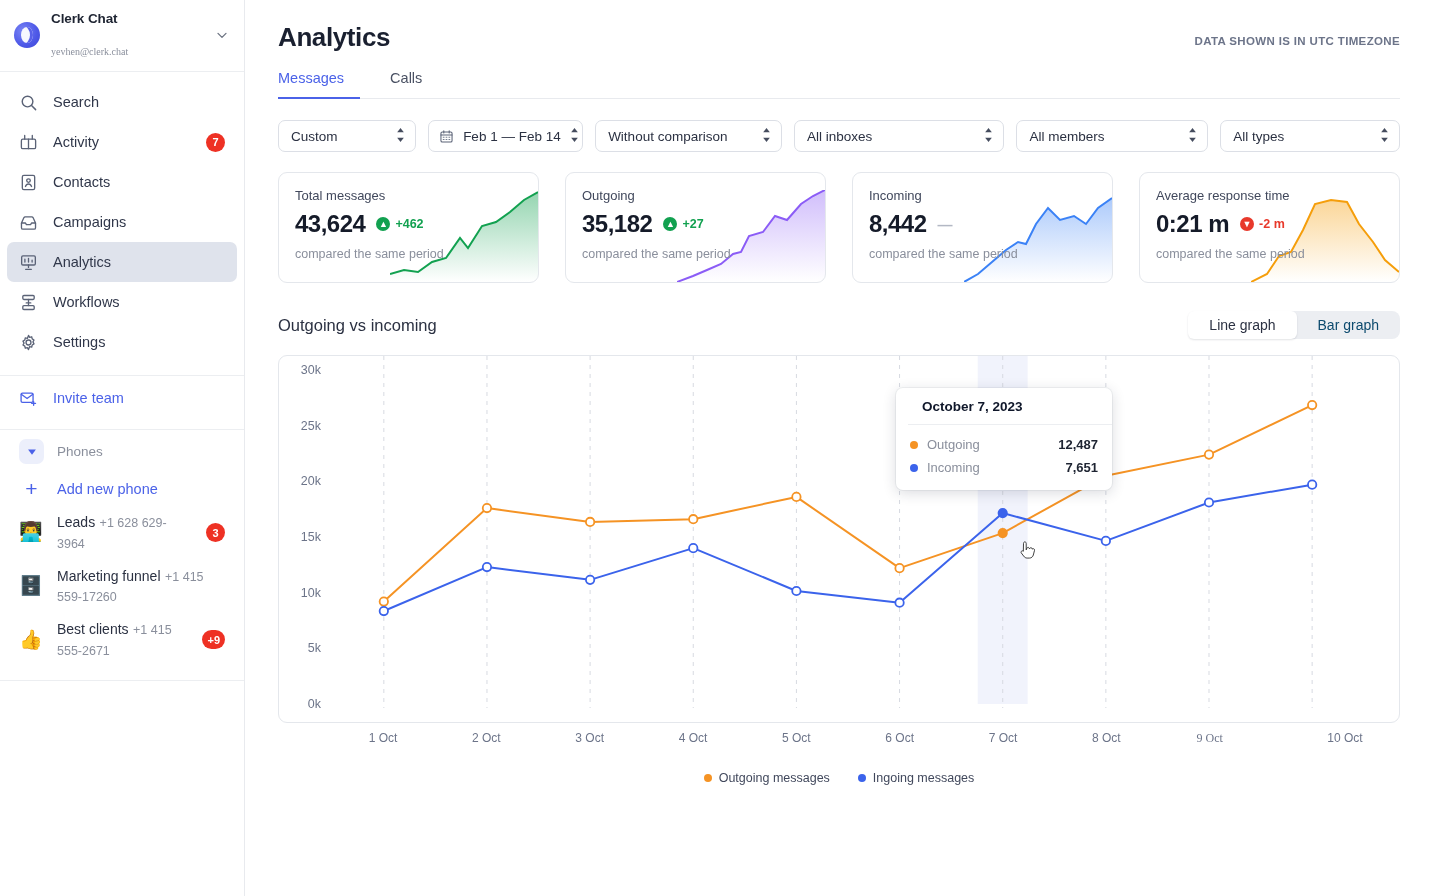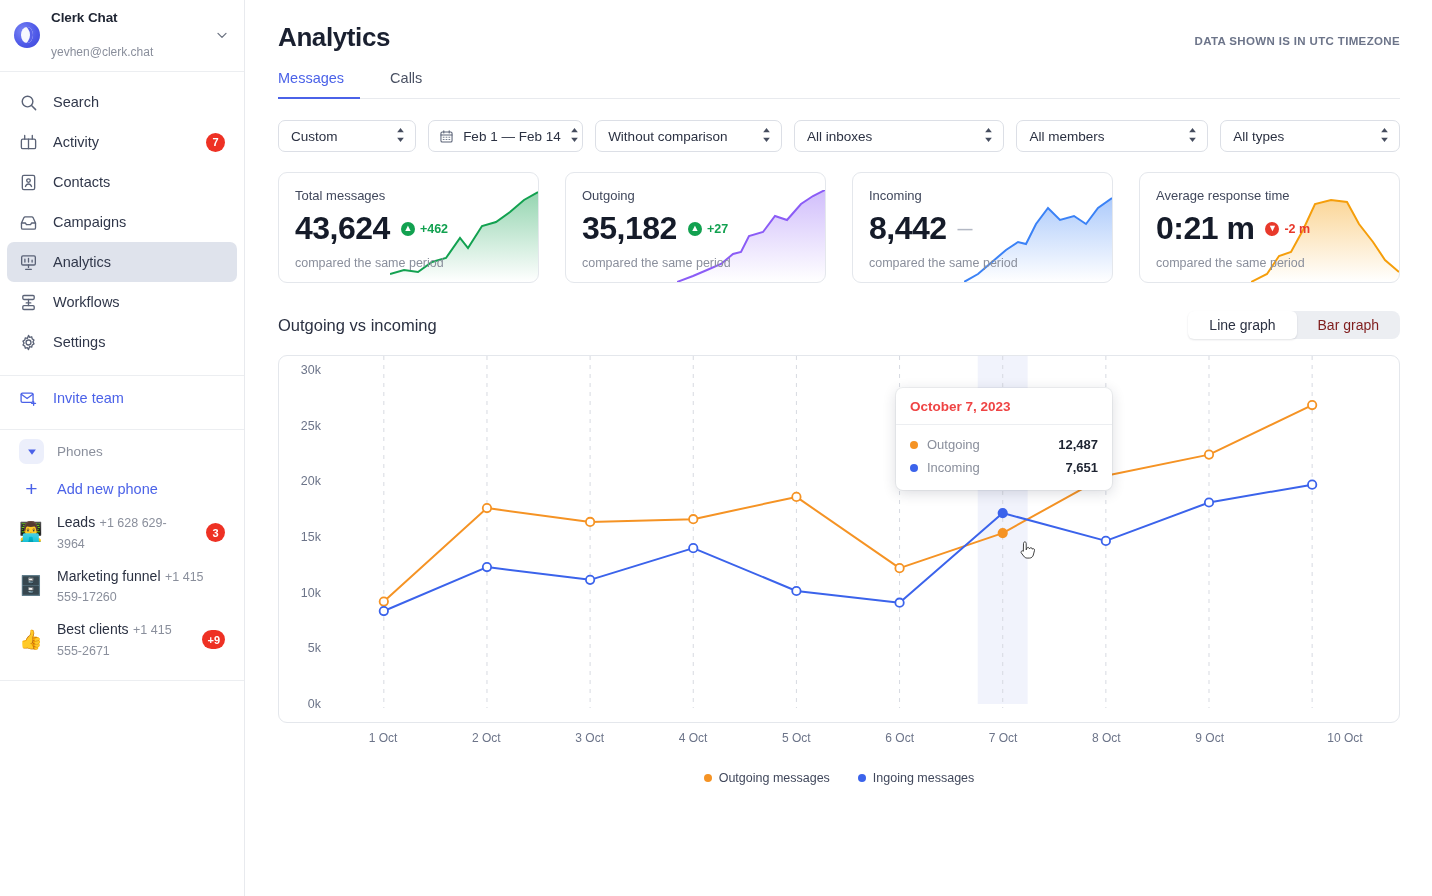--- a/index.html
+++ b/index.html
@@ -33,21 +33,21 @@
   }
   .logo::after {
     content: ""; position: absolute; left: 7px; top: 5px;
     width: 12px; height: 16px; border-radius: 50%;
     background: #fff;
     box-shadow: inset -4px 0 0 -1px #5861ea;
     opacity: .95;
   }
   .acct-text { flex: 1; min-width: 0; line-height: 1.25; }
   .acct-name { font-size: 13.5px; font-weight: bold; color: #1e2432; letter-spacing: -.1px; }
-  .acct-mail { font-size: 12px; color: #8a8f9c; margin-top: 18px; }
+  .acct-mail { font-size: 10px; color: #8a8f9c; margin-top: 18px; font-family: Liberation Serif, serif; }
   .chev { width: 16px; height: 16px; color: #6b7280; flex: 0 0 16px; }
 
   .sb-section { padding: 10px 0 4px 0; }
   .sb-item {
     display: flex; align-items: center; gap: 15px;
     height: 40px; margin: 0 7px; padding: 0 12px;
     border-radius: 7px; cursor: pointer;
     font-size: 14.5px; color: #30374a;
   }
   .sb-item .ico { width: 19px; height: 19px; color: #5b6377; flex: 0 0 19px; display: flex; align-items: center; justify-content: center; }
@@ -124,57 +124,57 @@
   .cal-ico { width: 15px; height: 15px; color: #5b6377; flex: 0 0 15px; }
 
   
   .cards { display: flex; gap: 26px; margin-top: 20px; }
   .card {
     flex: 1; height: 111px; border: 1px solid #e4e7ec; border-radius: 9px;
     background: #fff; position: relative; overflow: hidden; padding: 15px 0 0 16px;
   }
   .card-title { font-size: 13px; color: #41485c; position: relative; z-index: 2; }
   .card-row { display: flex; align-items: center; gap: 11px; margin-top: 7px; position: relative; z-index: 2; }
-  .card-val { font-size: 32px; font-weight: bold; letter-spacing: -.5px; color: #151b29; }
+  .card-val { font-size: 24px; font-weight: bold; letter-spacing: -.5px; color: #151b29; }
   .delta { display: flex; align-items: center; gap: 5px; font-size: 12.5px; font-weight: bold; }
   .delta.up { color: #12a150; }
   .delta.down { color: #e8392b; }
   .delta.flat { color: #b3b8c4; font-size: 15px; }
   .arrow-badge { width: 14px; height: 14px; border-radius: 50%; display: flex; align-items: center; justify-content: center; color: #fff; font-size: 9px; line-height: 1; }
   .arrow-badge.up { background: #12a150; }
   .arrow-badge.down { background: #e8392b; }
   .card-sub { font-size: 12.5px; color: #8a8f9c; margin-top: 9px; position: relative; z-index: 2; }
   .spark { position: absolute; right: 0; bottom: 0; width: 148px; height: 92px; z-index: 1; }
 
   
   .chart-head { display: flex; align-items: center; justify-content: space-between; margin-top: 28px; }
   .chart-title { font-size: 16.5px; color: #2b3142; }
   .toggle { display: flex; background: #eceef2; border-radius: 8px; padding: 0; }
-  .toggle div { padding: 6px 21px; font-size: 14px; border-radius: 6px; cursor: pointer; color: #7f1d1d; }
+  .toggle div { padding: 6px 21px; font-size: 14px; border-radius: 6px; cursor: pointer; color: #0c4a6e; }
   .toggle div.on { background: #fff; color: #2b3142; box-shadow: 0 1px 2px rgba(20,25,40,.12); }
 
   .chartbox {
     margin-top: 16px; border: 1px solid #e4e7ec; border-radius: 9px;
     height: 368px; position: relative; background: #fff;
   }
   .chart-svg { position: absolute; inset: 0; width: 100%; height: 100%; }
   .xaxis { display: flex; margin-top: 8px; position: relative; height: 18px; }
   .xaxis span { position: absolute; transform: translateX(-50%); font-size: 12px; color: #6c7489; }
 
   .legend { display: flex; justify-content: center; gap: 28px; margin-top: 22px; }
   .lg { display: flex; align-items: center; gap: 7px; font-size: 12.5px; color: #41485c; }
   .dot { width: 8px; height: 8px; border-radius: 50%; }
 
   
   .tooltip {
     position: absolute; left: 617px; top: 32px; width: 216px;
     background: #fff; border-radius: 7px; box-shadow: 0 3px 14px rgba(25,32,56,.16), 0 0 0 1px rgba(25,32,56,.05);
     z-index: 9; overflow: hidden;
   }
-  .tt-date { padding: 11px 14px 10px 14px; font-size: 13.5px; font-weight: bold; color: #ef4444; border-bottom: 1px solid #eceef1; }
+  .tt-date { padding: 11px 14px 10px 14px; font-size: 13.5px; font-weight: bold; color: #0f172a; border-bottom: 1px solid #eceef1; margin-left: 12px; }
   .tt-rows { padding: 8px 14px 11px 14px; }
   .tt-row { display: flex; align-items: center; gap: 9px; padding: 4px 0; }
   .tt-name { font-size: 13px; color: #8a8f9c; }
   .tt-val { margin-left: auto; font-size: 13px; font-weight: bold; color: #1e2432; }
   .cursor { position: absolute; left: 740px; top: 185px; z-index: 12; width: 18px; height: 22px; }
 </style>
 </head>
 <body>
 
 <div class="app">
@@ -573,21 +573,21 @@
 
     <div class="xaxis" id="xaxis">
         <span style="left: 9.35829%;">1 Oct</span>
         <span style="left: 18.568%;">2 Oct</span>
         <span style="left: 27.7778%;">3 Oct</span>
         <span style="left: 36.9875%;">4 Oct</span>
         <span style="left: 46.1973%;">5 Oct</span>
         <span style="left: 55.407%;">6 Oct</span>
         <span style="left: 64.6168%;">7 Oct</span>
         <span style="left: 73.8265%;">8 Oct</span>
-        <span style="left: 83.0362%;">9 Oct</span>
+        <span style="left: 83.0362%; font-family: Liberation Serif, serif;">9 Oct</span>
         <span style="left: 92.246%; margin-left: 32px;">10 Oct</span>
       </div>
 
     <div class="legend">
       <div class="lg">
         <span class="dot" style="background:#f59324"></span>
         <span>Outgoing messages</span>
       </div>
       <div class="lg">
         <span class="dot" style="background:#3b63eb"></span>

